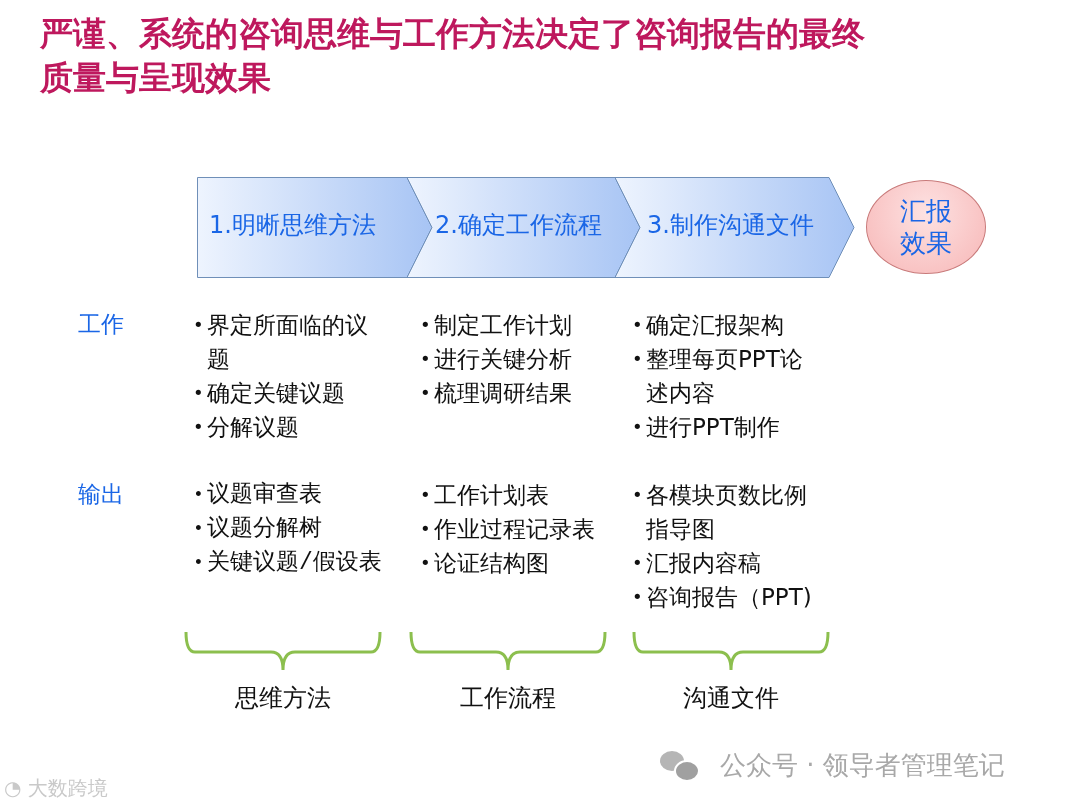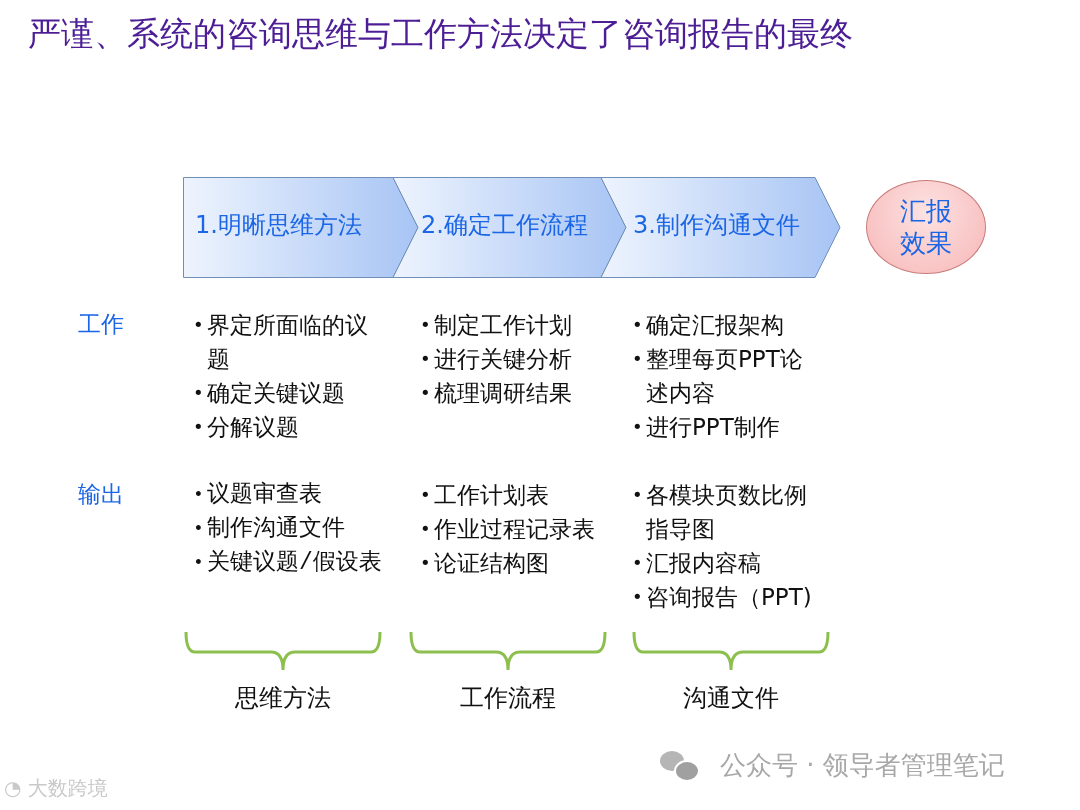--- a/index.html
+++ b/index.html
@@ -1,21 +1,21 @@
 <!DOCTYPE html>
 <html><head>
 <meta charset="utf-8">
 <style>
   html, body { margin:0; padding:0; background:#ffffff; }
   body { width:1080px; height:810px; position:relative; overflow:hidden;
          font-family:"DejaVu Sans","Liberation Sans",sans-serif; }
-  .title { position:absolute; left:28px; top:12px; width:1010px;
-           font-size:33px; line-height:44px; color:#4c1d95; font-weight:normal; letter-spacing:0px; }
+  .title { position:absolute; left:40px; top:12px; width:1010px;
+           font-size:33px; line-height:44px; color:#be185d; font-weight:bold; letter-spacing:0px; }
   .title span { display:block; }
-  .flow { position:absolute; left:183px; top:177px; width:660px; height:101px; }
+  .flow { position:absolute; left:197px; top:177px; width:660px; height:101px; }
   .flow svg { position:absolute; left:0; top:0; }
   .step-label { position:absolute; top:30px; font-size:24px; color:#1a66e6; white-space:nowrap; line-height:36px; }
   .result-circle { position:absolute; left:866px; top:180px; width:120px; height:94px; border-radius:50%;
                    background:radial-gradient(ellipse at 50% 35%, #fde2e2 0%, #f7b6b6 100%);
                    border:1.5px solid #c87a7a; box-sizing:border-box; }
   .result-circle .txt { position:absolute; left:0; right:0; top:14px; text-align:center;
                         font-size:26px; line-height:32px; color:#1a66e6; }
   .row-label { position:absolute; left:78px; font-size:23px; color:#1a66e6; }
   .col { position:absolute; font-size:23px; line-height:34px; color:#111; }
   .col .item { position:relative; padding-left:12px; }
@@ -26,20 +26,21 @@
   .wm-right { position:absolute; left:660px; top:748px; font-size:26px; color:#a8a8a8; display:flex; align-items:center; gap:20px; }
   .wechat-icon { width:40px; height:30px; position:relative; }
   .wechat-icon .b1 { position:absolute; left:0; top:0; width:24px; height:20px; border-radius:50%; background:#b5b5b5; }
   .wechat-icon .b2 { position:absolute; left:14px; top:9px; width:22px; height:18px; border-radius:50%; background:#a0a0a0; border:2px solid #fff; }
 </style>
 </head>
 <body>
 
 <div class="title">
   <span>严谨、系统的咨询思维与工作方法决定了咨询报告的最终</span>
+  <span>质量与呈现效果</span>
 </div>
 
 <div class="flow">
   <svg width="660" height="101" viewBox="0 0 660 101">
     <defs>
       <linearGradient id="g1" x1="0" y1="0" x2="1" y2="0">
         <stop offset="0" stop-color="#eef4fe"></stop>
         <stop offset="1" stop-color="#a7c4f4"></stop>
       </linearGradient>
     </defs>
@@ -75,21 +76,21 @@
 </div>
 
 <div class="col" style="left:634px; top:308px; width:175px;">
   <div class="item">确定汇报架构</div>
   <div class="item">整理每页PPT论述内容</div>
   <div class="item">进行PPT制作</div>
 </div>
 
 <div class="col" style="left:195px; top:478px; width:195px;font-family:Liberation Mono, monospace;">
   <div class="item">议题审查表</div>
-  <div class="item">制作沟通文件</div>
+  <div class="item">议题分解树</div>
   <div class="item">关键议题/假设表</div>
 </div>
 
 <div class="col" style="left:422px; top:478px; width:185px;">
   <div class="item">工作计划表</div>
   <div class="item">作业过程记录表</div>
   <div class="item">论证结构图</div>
 </div>
 
 <div class="col" style="left:634px; top:478px; width:180px;">

